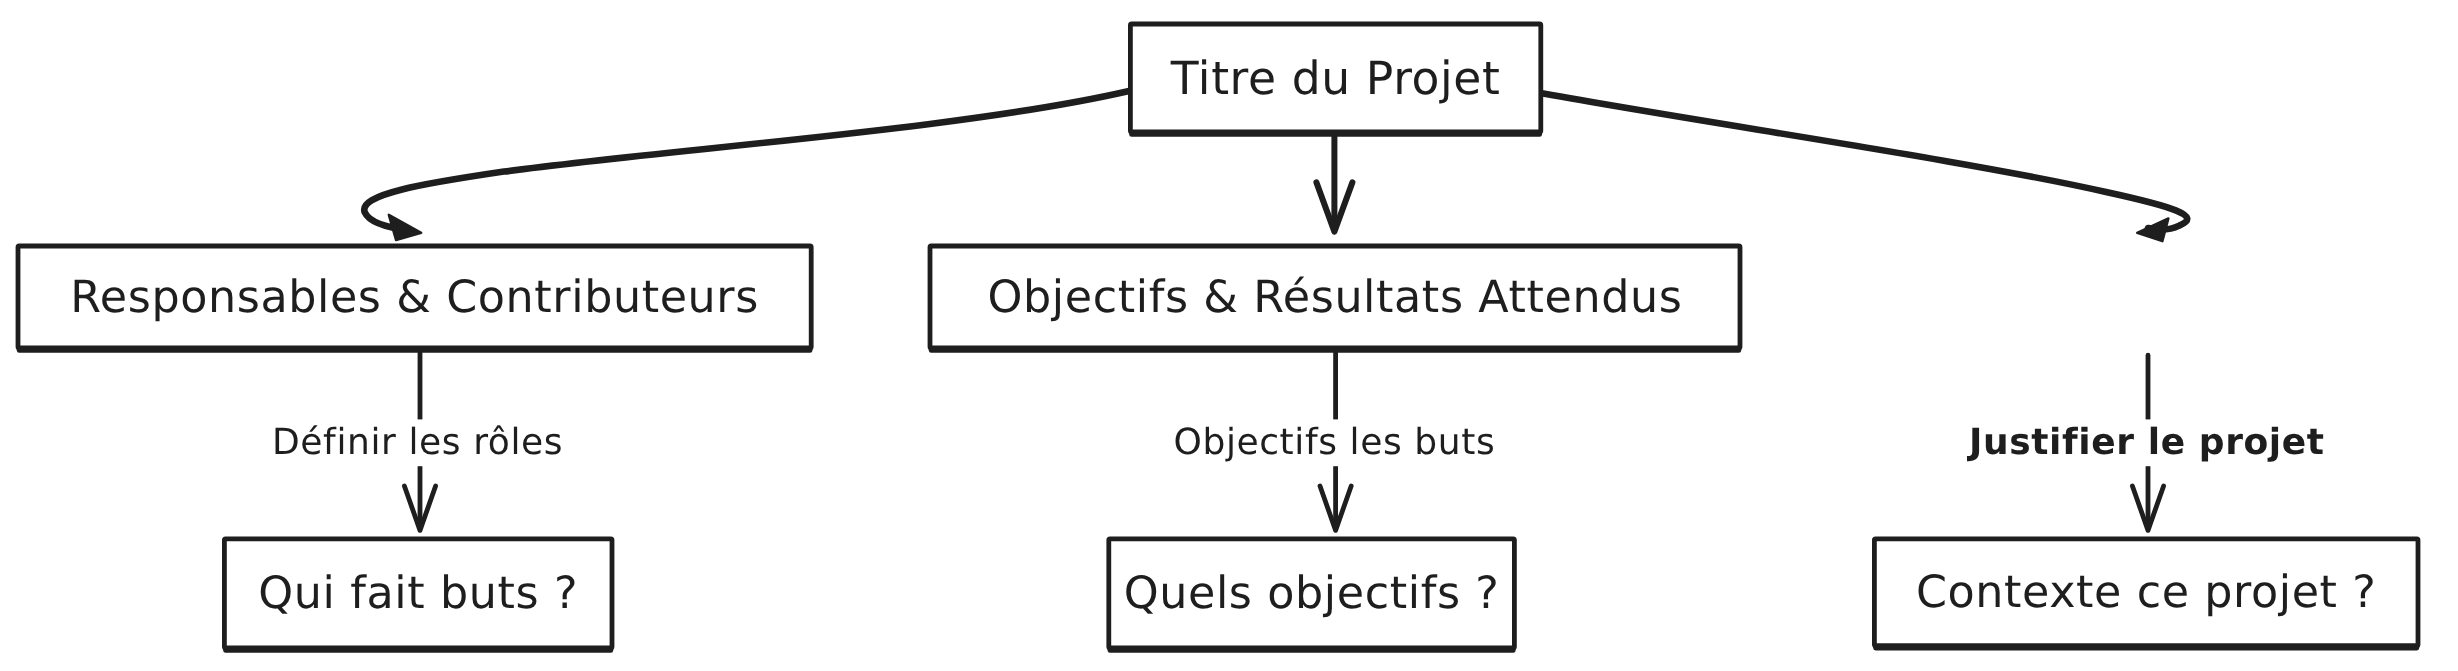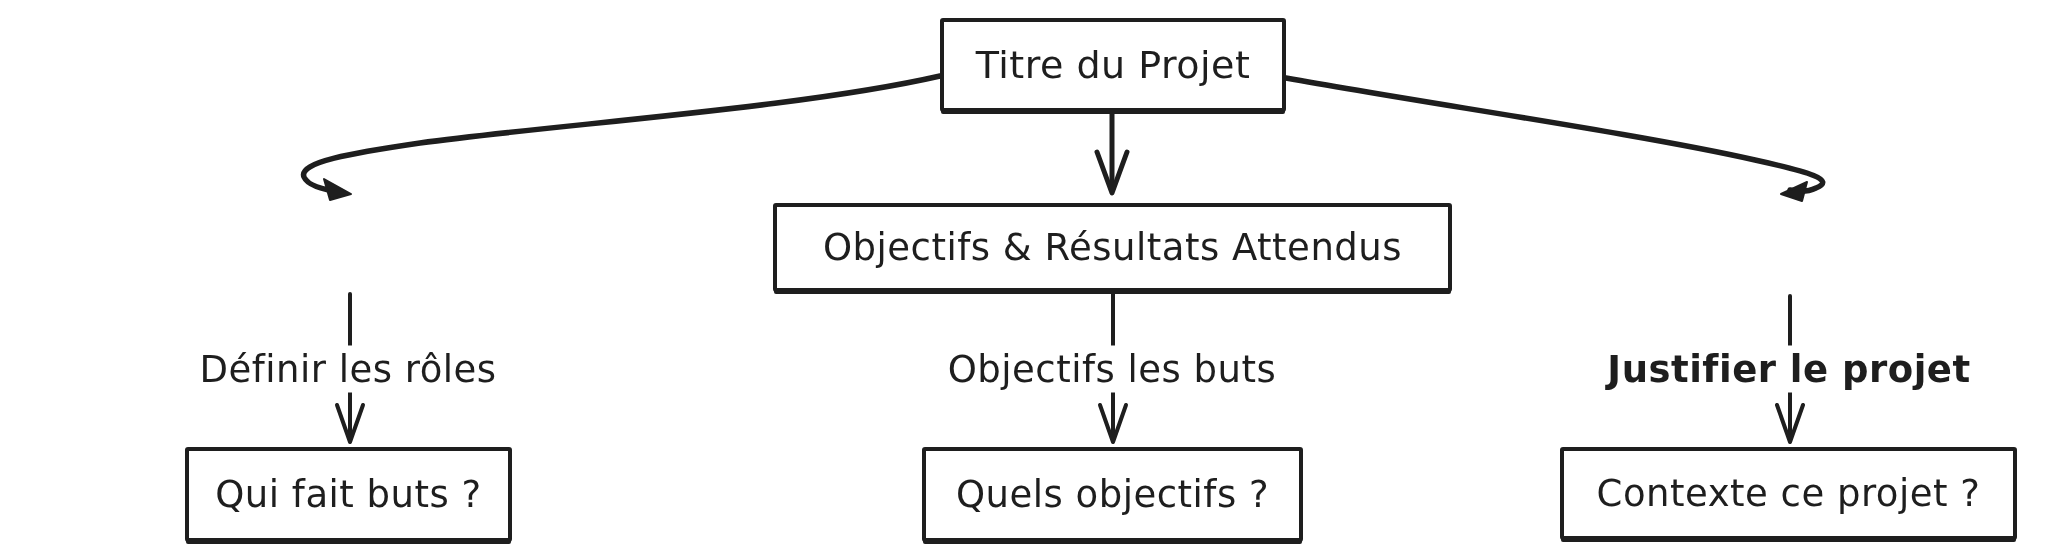--- a/index.html
+++ b/index.html
@@ -47,21 +47,21 @@
     white-space:nowrap;
     box-sizing:border-box;
   }
   .node.root{font-size:38px;}
   .edge-label{
     position:absolute;
     z-index:3;
     transform:translate(-50%,-50%);
     background:var(--bg);
     padding:2px 10px;
-    font-size:37px;
+    font-size:30px;
     letter-spacing:0.5px;
     white-space:nowrap;
   }
 </style>
 </head>
 <body>
 
 <div class="canvas">
 
   <svg class="edges" viewBox="0 0 2048 559" xmlns="http://www.w3.org/2000/svg">
@@ -80,29 +80,30 @@
 
     <path stroke-width="4" d="M 1113 294 L 1113 440"></path>
     <path stroke-width="4" d="M 1100 405 L 1113 442 L 1126 405"></path>
 
     <path stroke-width="4" d="M 1790 296 L 1790 440"></path>
     <path stroke-width="4" d="M 1777 405 L 1790 442 L 1803 405"></path>
   </svg>
 
   <div class="node root" style="left:940px;top:18px;width:346px;height:94px;">Titre du Projet</div>
 
+  <div class="node" style="left:13px;top:203px;width:665px;height:89px;">Responsables &amp; Contributeurs</div>
 
   <div class="node" style="left:773px;top:203px;width:679px;height:89px;">Objectifs &amp; Résultats Attendus</div>
 
 
   <div class="edge-label" style="left:348px;top:369px;">Définir les rôles</div>
 
   <div class="edge-label" style="left:1112px;top:369px;">Objectifs les buts</div>
 
   <div class="edge-label" style="left:1789px;top:369px;font-weight:bold;">Justifier le projet</div>
 
   <div class="node" style="left:185px;top:447px;width:327px;height:95px;">Qui fait buts ?</div>
 
-  <div class="node" style="left:922px;top:447px;width:381px;height:95px;">Quels objectifs ?</div>
+  <div class="node" style="left:922px;top:447px;width:342px;height:95px;">Quels objectifs ?</div>
 
   <div class="node" style="left:1560px;top:447px;width:457px;height:93px;">Contexte ce projet ?</div>
 
 </div>
 
 </body></html>

